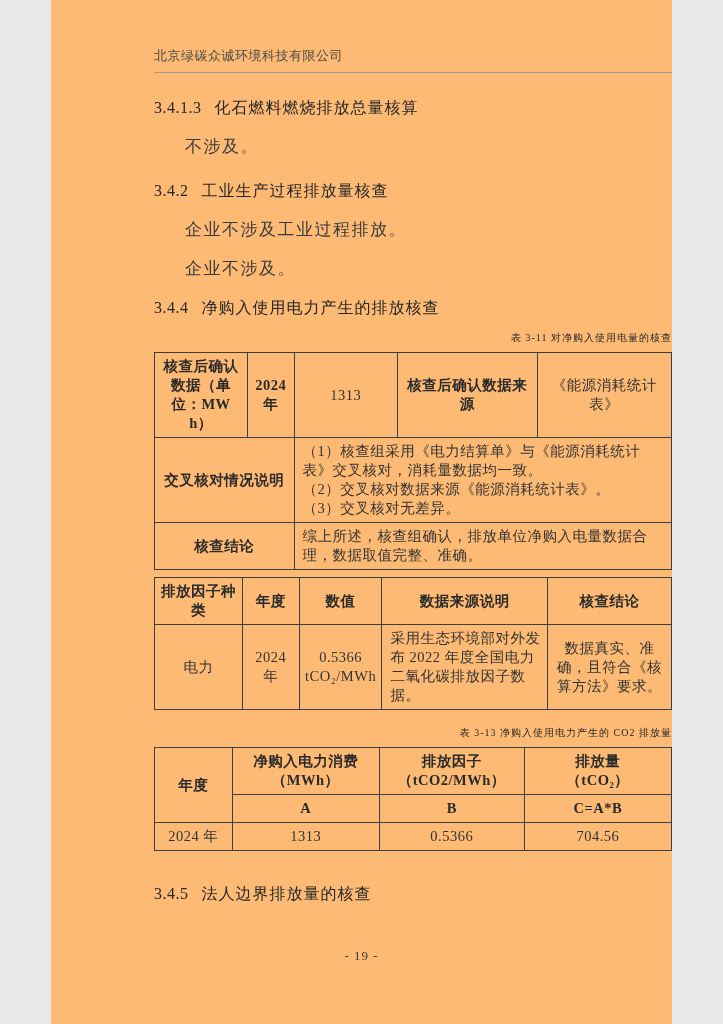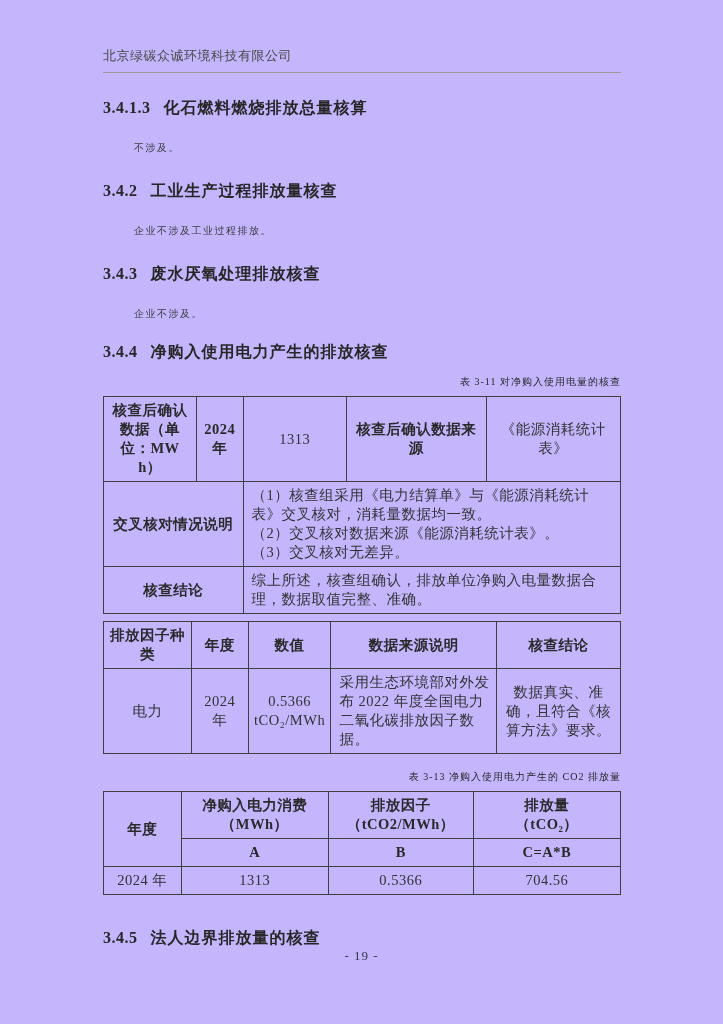--- a/index.html
+++ b/index.html
@@ -1,21 +1,21 @@
 <!DOCTYPE html>
 <html><head>
 <meta charset="utf-8">
 <style>
   html, body { margin: 0; padding: 0; background: #e9e9e9; }
   .page {
     position: relative;
-    width: 723px;
+    width: 621px;
     height: 1024px;
     margin: 0 auto;
-    background: #c4b5fd;
+    background: #fdba74;
     font-family: "Liberation Serif", serif;
     color: #2f2f2f;
     overflow: hidden;
   }
   .content {
     position: absolute;
     left: 103px;
     top: 0;
     width: 518px;
   }
@@ -28,33 +28,34 @@
     border-bottom: 1.5px solid #9b9b9b;
     font-size: 13px;
     color: #4a4a48;
     letter-spacing: 0.5px;
   }
   .doc-header .file-no { letter-spacing: 0.3px; }
   .doc-header .file-no .num { margin-left: 10px; }
   .sec {
     margin-top: 26px;
     font-size: 16px;
-    font-weight: bold;
+    font-weight: normal;
     color: #272727;
     letter-spacing: 1px;
     line-height: 18px;
   }
   .sec .num { letter-spacing: 0.5px; margin-right: 13px; }
   .para {
     margin-top: 22px;
     padding-left: 31px;
-    font-size: 10px;
+    font-size: 17px;
     color: #3a3a3a;
     letter-spacing: 1.5px;
     line-height: 17px;
+    font-family: Liberation Mono, monospace;
   }
   .tcap {
     margin-top: 16px;
     text-align: right;
     font-weight: normal;
     font-size: 10px;
     color: #272727;
     letter-spacing: 1px;
   }
   table {
@@ -101,23 +102,20 @@
     <div class="sec">
       <span class="num">3.4.1.3</span><span>化石燃料燃烧排放总量核算</span>
     </div>
     <div class="para">不涉及。</div>
 
     <div class="sec">
       <span class="num">3.4.2</span><span>工业生产过程排放量核查</span>
     </div>
     <div class="para">企业不涉及工业过程排放。</div>
 
-    <div class="sec">
-      <span class="num">3.4.3</span><span>废水厌氧处理排放核查</span>
-    </div>
     <div class="para">企业不涉及。</div>
 
     <div class="sec" style="margin-top:21px;">
       <span class="num">3.4.4</span><span>净购入使用电力产生的排放核查</span>
     </div>
 
     <div class="tcap" style="margin-top:14px;">表 3-11 对净购入使用电量的核查</div>
     <table>
       <colgroup>
         <col style="width:18%">

